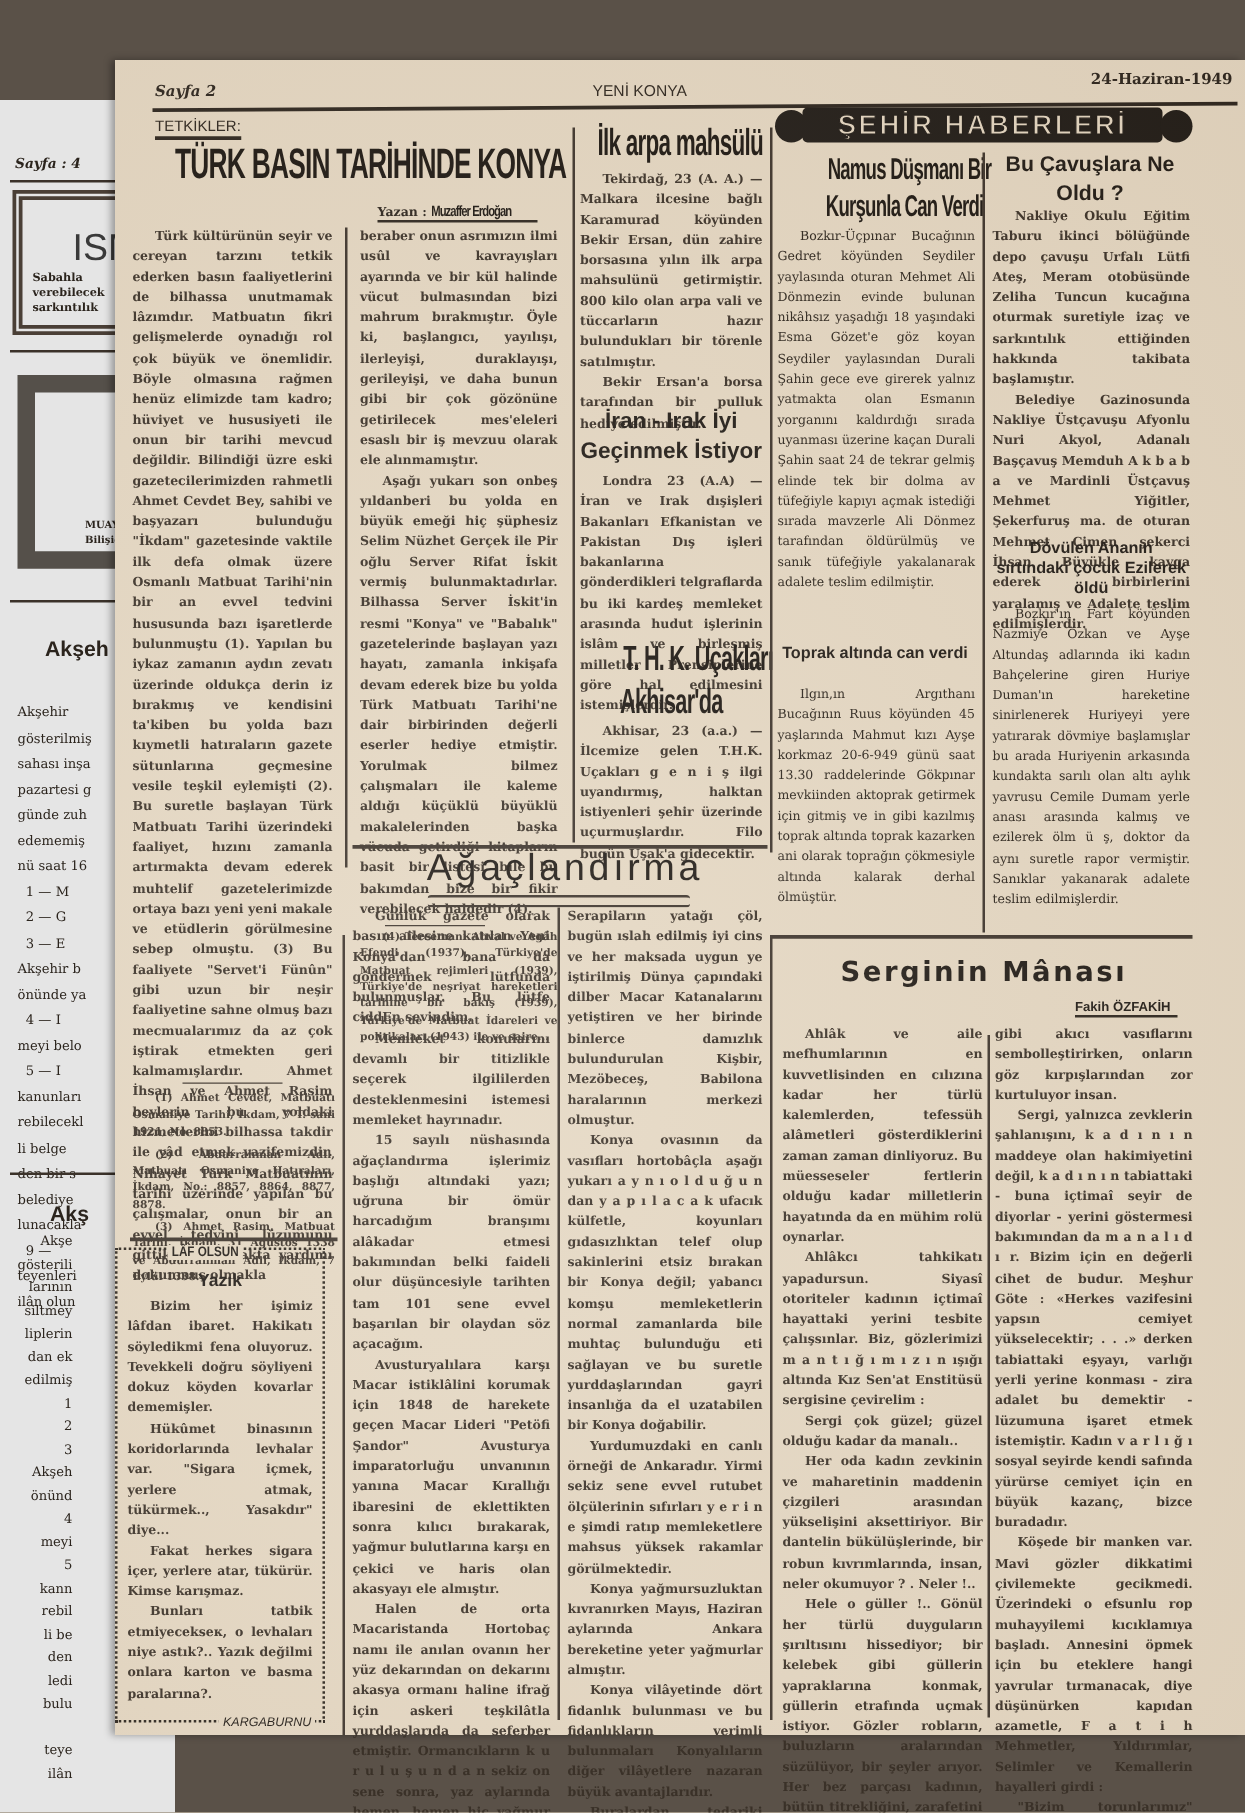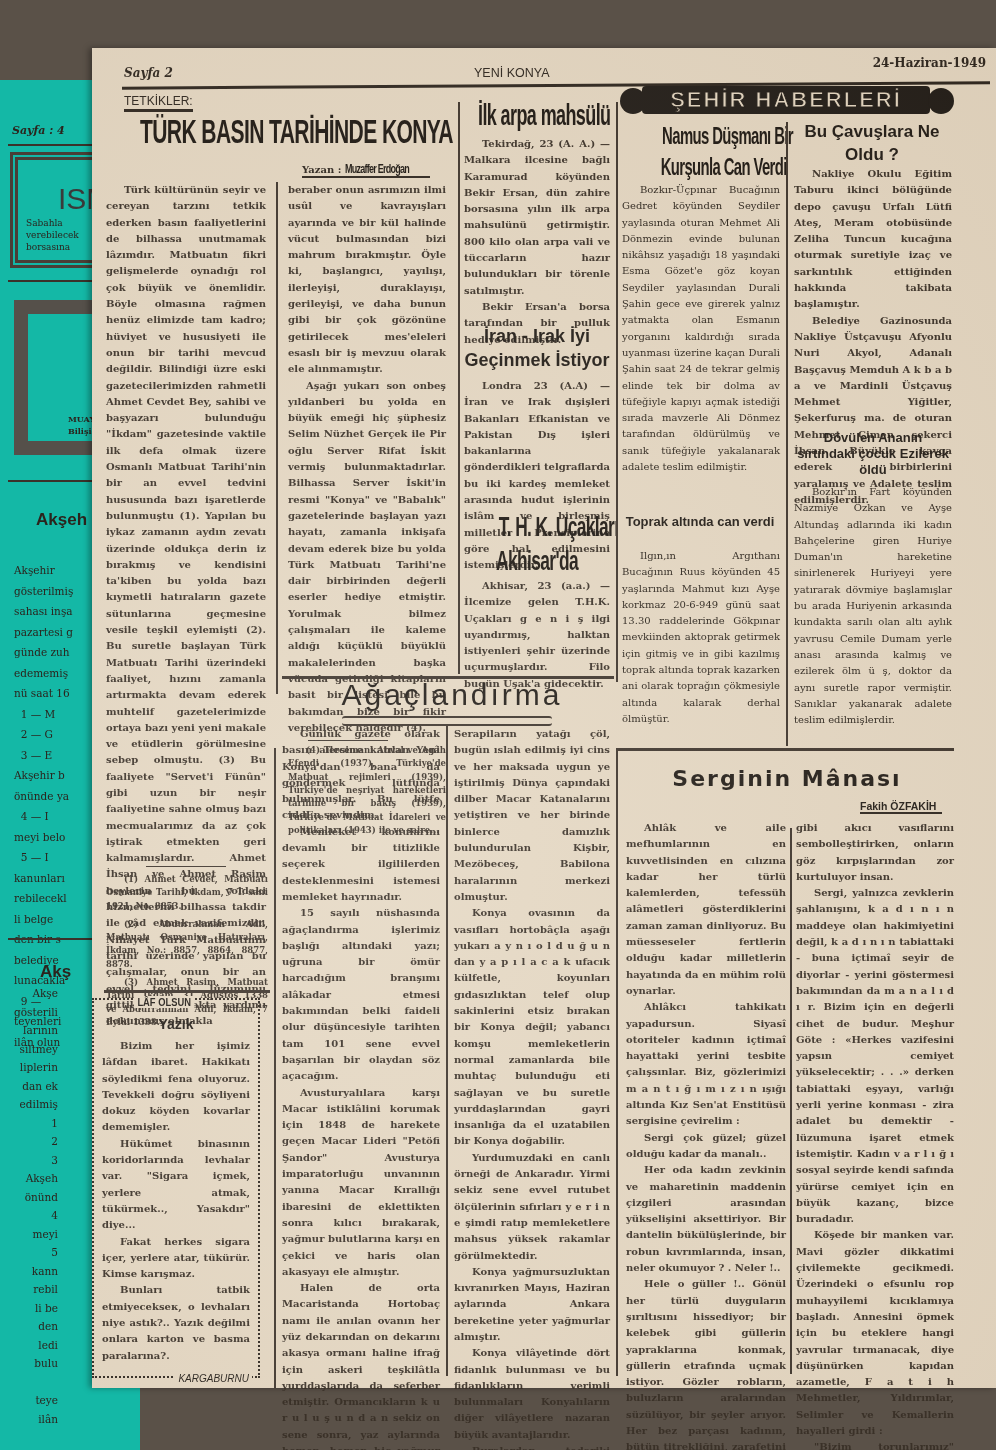--- a/index.html
+++ b/index.html
@@ -1,22 +1,22 @@
 <!DOCTYPE html>
 <html><head>
 <meta charset="utf-8">
 <style>
   html,body{margin:0;padding:0;}
   body{width:996px;height:1450px;overflow:hidden;background:#5a5148;position:relative;font-family:"DejaVu Serif",serif;color:#2b241d;}
-  .under{position:absolute;left:0;top:80px;width:140px;height:1370px;background:#14b8a6;}
+  .under{position:absolute;left:0;top:80px;width:140px;height:1370px;background:#e5e5e5;}
   .under .hdr{position:absolute;left:12px;top:44px;font-size:11px;font-weight:bold;font-style:italic;}
   .under .rule{position:absolute;left:8px;right:0;height:2px;background:#3b322a;}
   .under .frame1{position:absolute;left:10px;top:72px;width:130px;height:116px;border:8px solid #4a3f36;border-style:double;box-sizing:border-box;}
   .under .frame1 .big{position:absolute;left:40px;top:22px;font-family:"Liberation Sans",sans-serif;font-size:30px;color:#3a3a3a;}
-  .under .frame1 .ln{position:absolute;left:8px;font-size:9px;font-weight:normal;white-space:nowrap;}
+  .under .frame1 .ln{position:absolute;left:8px;font-size:9px;font-weight:bold;white-space:nowrap;}
   .under .frame2{position:absolute;left:14px;top:220px;width:126px;height:155px;border:14px solid #55504a;box-sizing:border-box;}
   .under .frame2 .ln{position:absolute;left:40px;font-size:8px;font-weight:bold;white-space:nowrap;}
   .under .ak{position:absolute;left:36px;top:430px;font-family:"Liberation Sans",sans-serif;font-weight:bold;font-size:17px;}
   .under .aklines{position:absolute;left:14px;top:456px;font-size:10.5px;line-height:20.5px;white-space:pre;margin-top:24px;}
   .under .ak2{position:absolute;left:40px;top:882px;font-family:"Liberation Sans",sans-serif;font-weight:bold;font-size:17px;}
   .under .aklines2{position:absolute;left:14px;top:904px;font-size:10.5px;line-height:18.5px;white-space:pre;text-align:right;}
   .page{position:absolute;left:92px;top:48px;width:904px;height:1340px;background:#e5d8c3;box-shadow:-3px 0 6px rgba(0,0,0,.35);}
   .page::after{content:"";position:absolute;left:0;top:0;right:0;bottom:0;background:radial-gradient(ellipse at 30% 60%,rgba(255,255,255,.12),rgba(120,90,60,.08));pointer-events:none;}
   .abs{position:absolute;}
   .masthead{left:30px;top:16px;width:870px;font-size:12px;}
@@ -44,21 +44,21 @@
 </head>
 <body>
 
 <div class="under">
   <div class="hdr">Sayfa : 4</div>
   <div class="rule" style="top:64px"></div>
   <div class="frame1">
     <div class="big">ISM</div>
     <div class="ln" style="top:58px">Sabahla</div>
     <div class="ln" style="top:70px">verebilecek</div>
-    <div class="ln" style="top:82px">borsasına</div>
+    <div class="ln" style="top:82px">sarkıntılık</div>
   </div>
   <div class="rule" style="top:200px"></div>
   <div class="frame2">
     <div class="ln" style="top:100px">MUAYE</div>
     <div class="ln" style="top:112px">Bilişig</div>
   </div>
   <div class="rule" style="top:400px"></div>
   <div class="ak">Akşeh</div>
   <div class="aklines" id="aklines">Akşehir
 gösterilmiş

